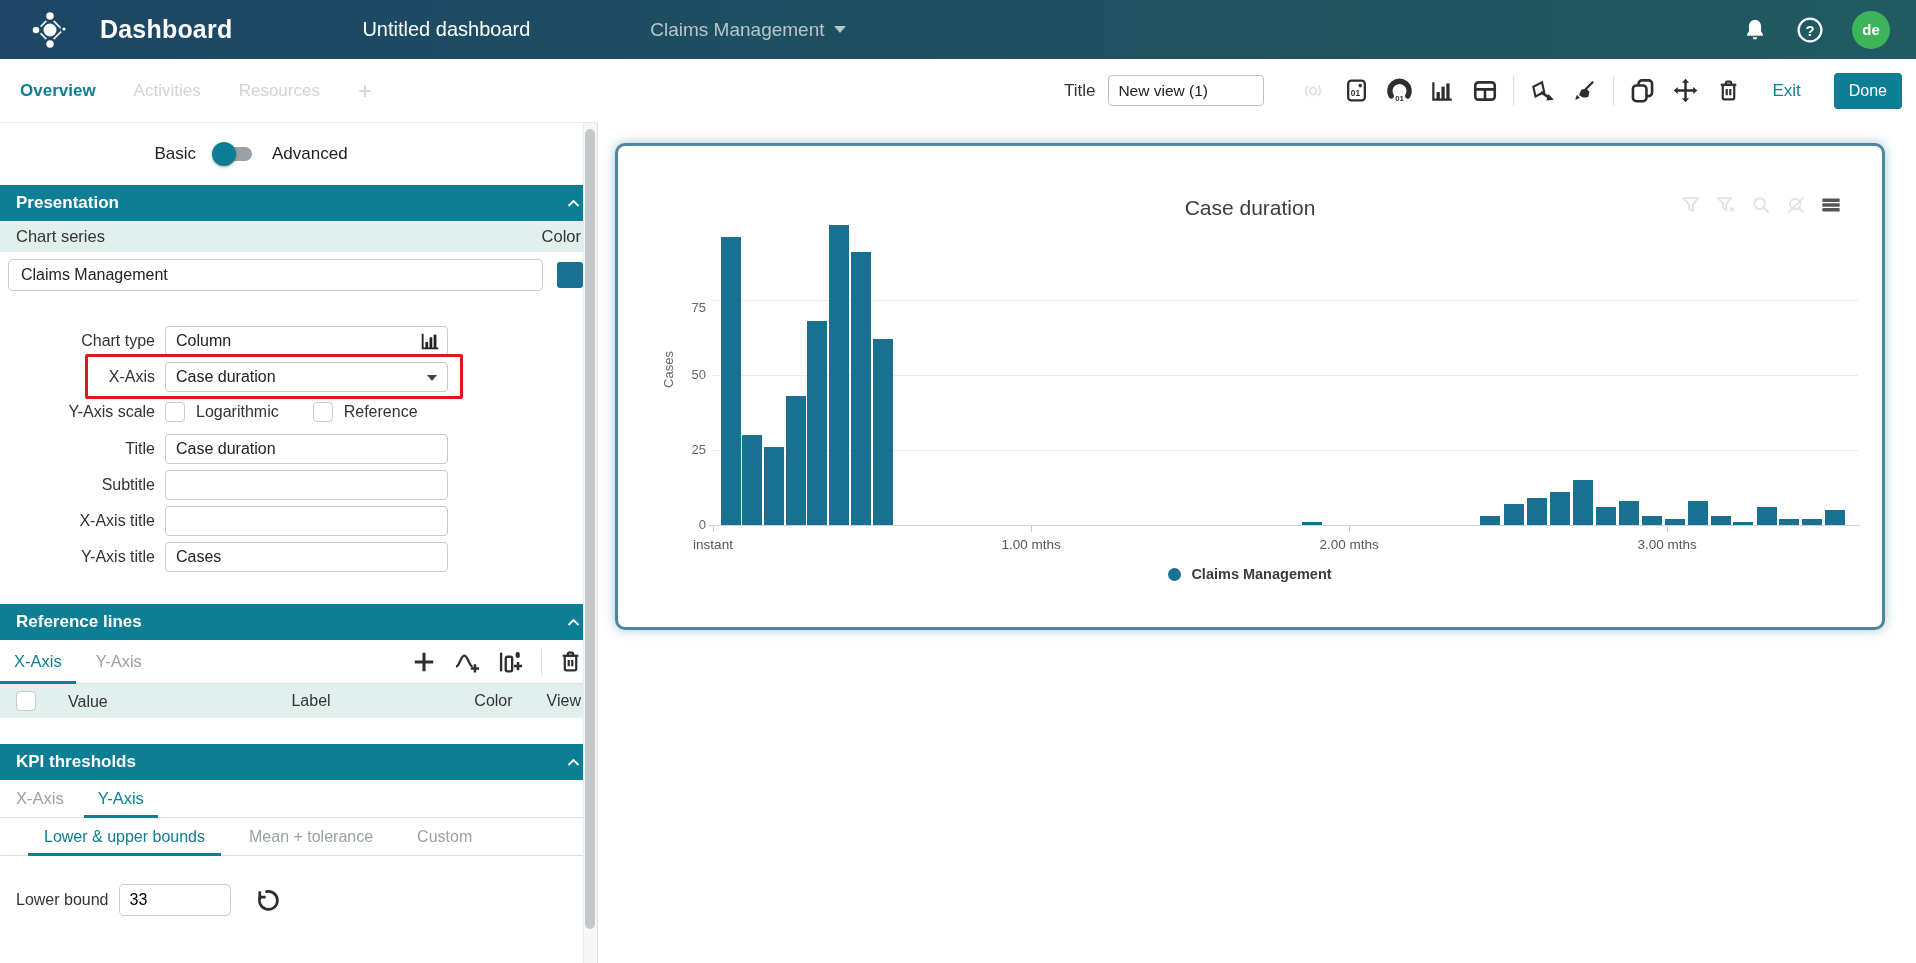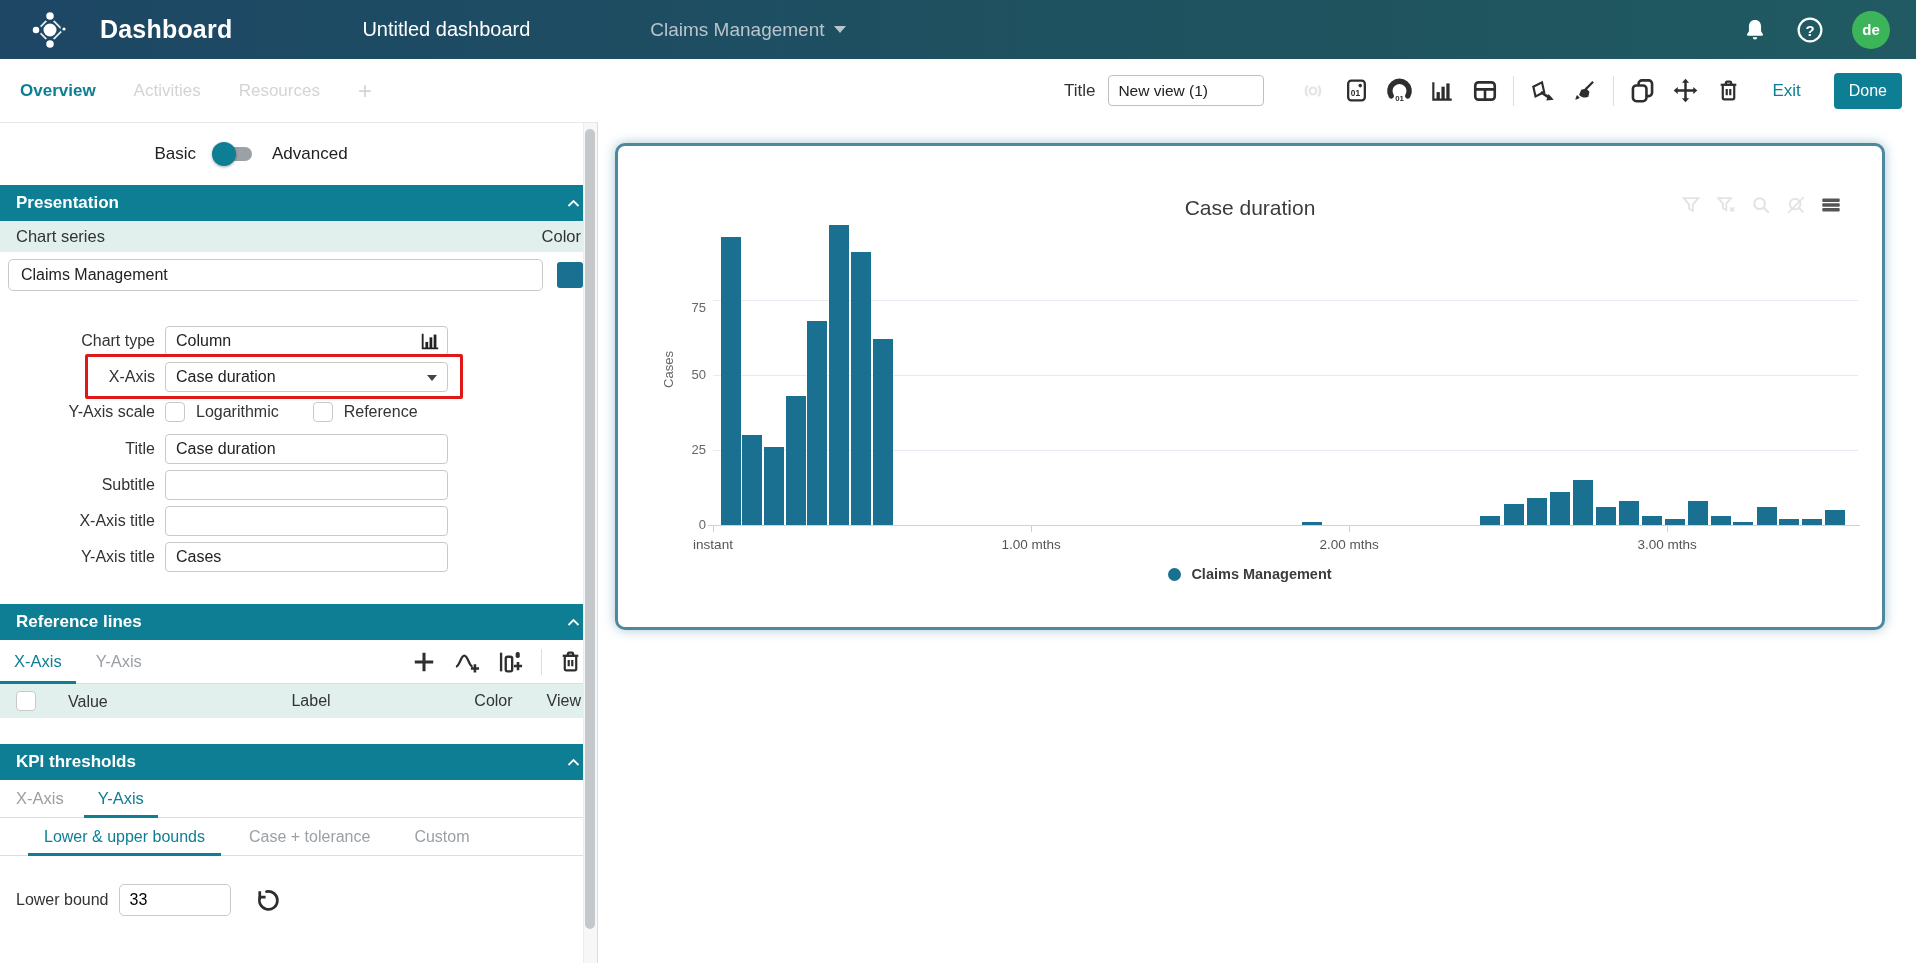--- a/index.html
+++ b/index.html
@@ -389,21 +389,21 @@
     <svg width="15" height="9" viewBox="0 0 14 9">
         <polyline points="2,7 7,2 12,7" fill="none" stroke="#fff" stroke-width="1.8"></polyline>
       </svg>
   </div>
   <div class="kpi-tabs-row">
     <span class="ax-tab">X-Axis</span>
     <span class="ax-tab active">Y-Axis</span>
   </div>
   <div class="kpi-tabs-row">
     <span class="sub-tab active">Lower &amp; upper bounds</span>
-    <span class="sub-tab">Case + tolerance</span>
+    <span class="sub-tab">Mean + tolerance</span>
     <span class="sub-tab">Custom</span>
   </div>
   <div class="lower-row">
     <span class="lb-label">Lower bound</span>
     <input class="lb-input" value="33" style="">
     <span class="reset-btn">
       <svg width="27" height="27" viewBox="0 0 24 24" fill="none" stroke="currentColor" stroke-width="2.4">
           <path d="M6 3.8 v5.2 h5.2"></path>
           <path d="M6.4 8.6 A 8 8 0 1 0 12 4.1" stroke-linecap="round"></path>
         </svg>

